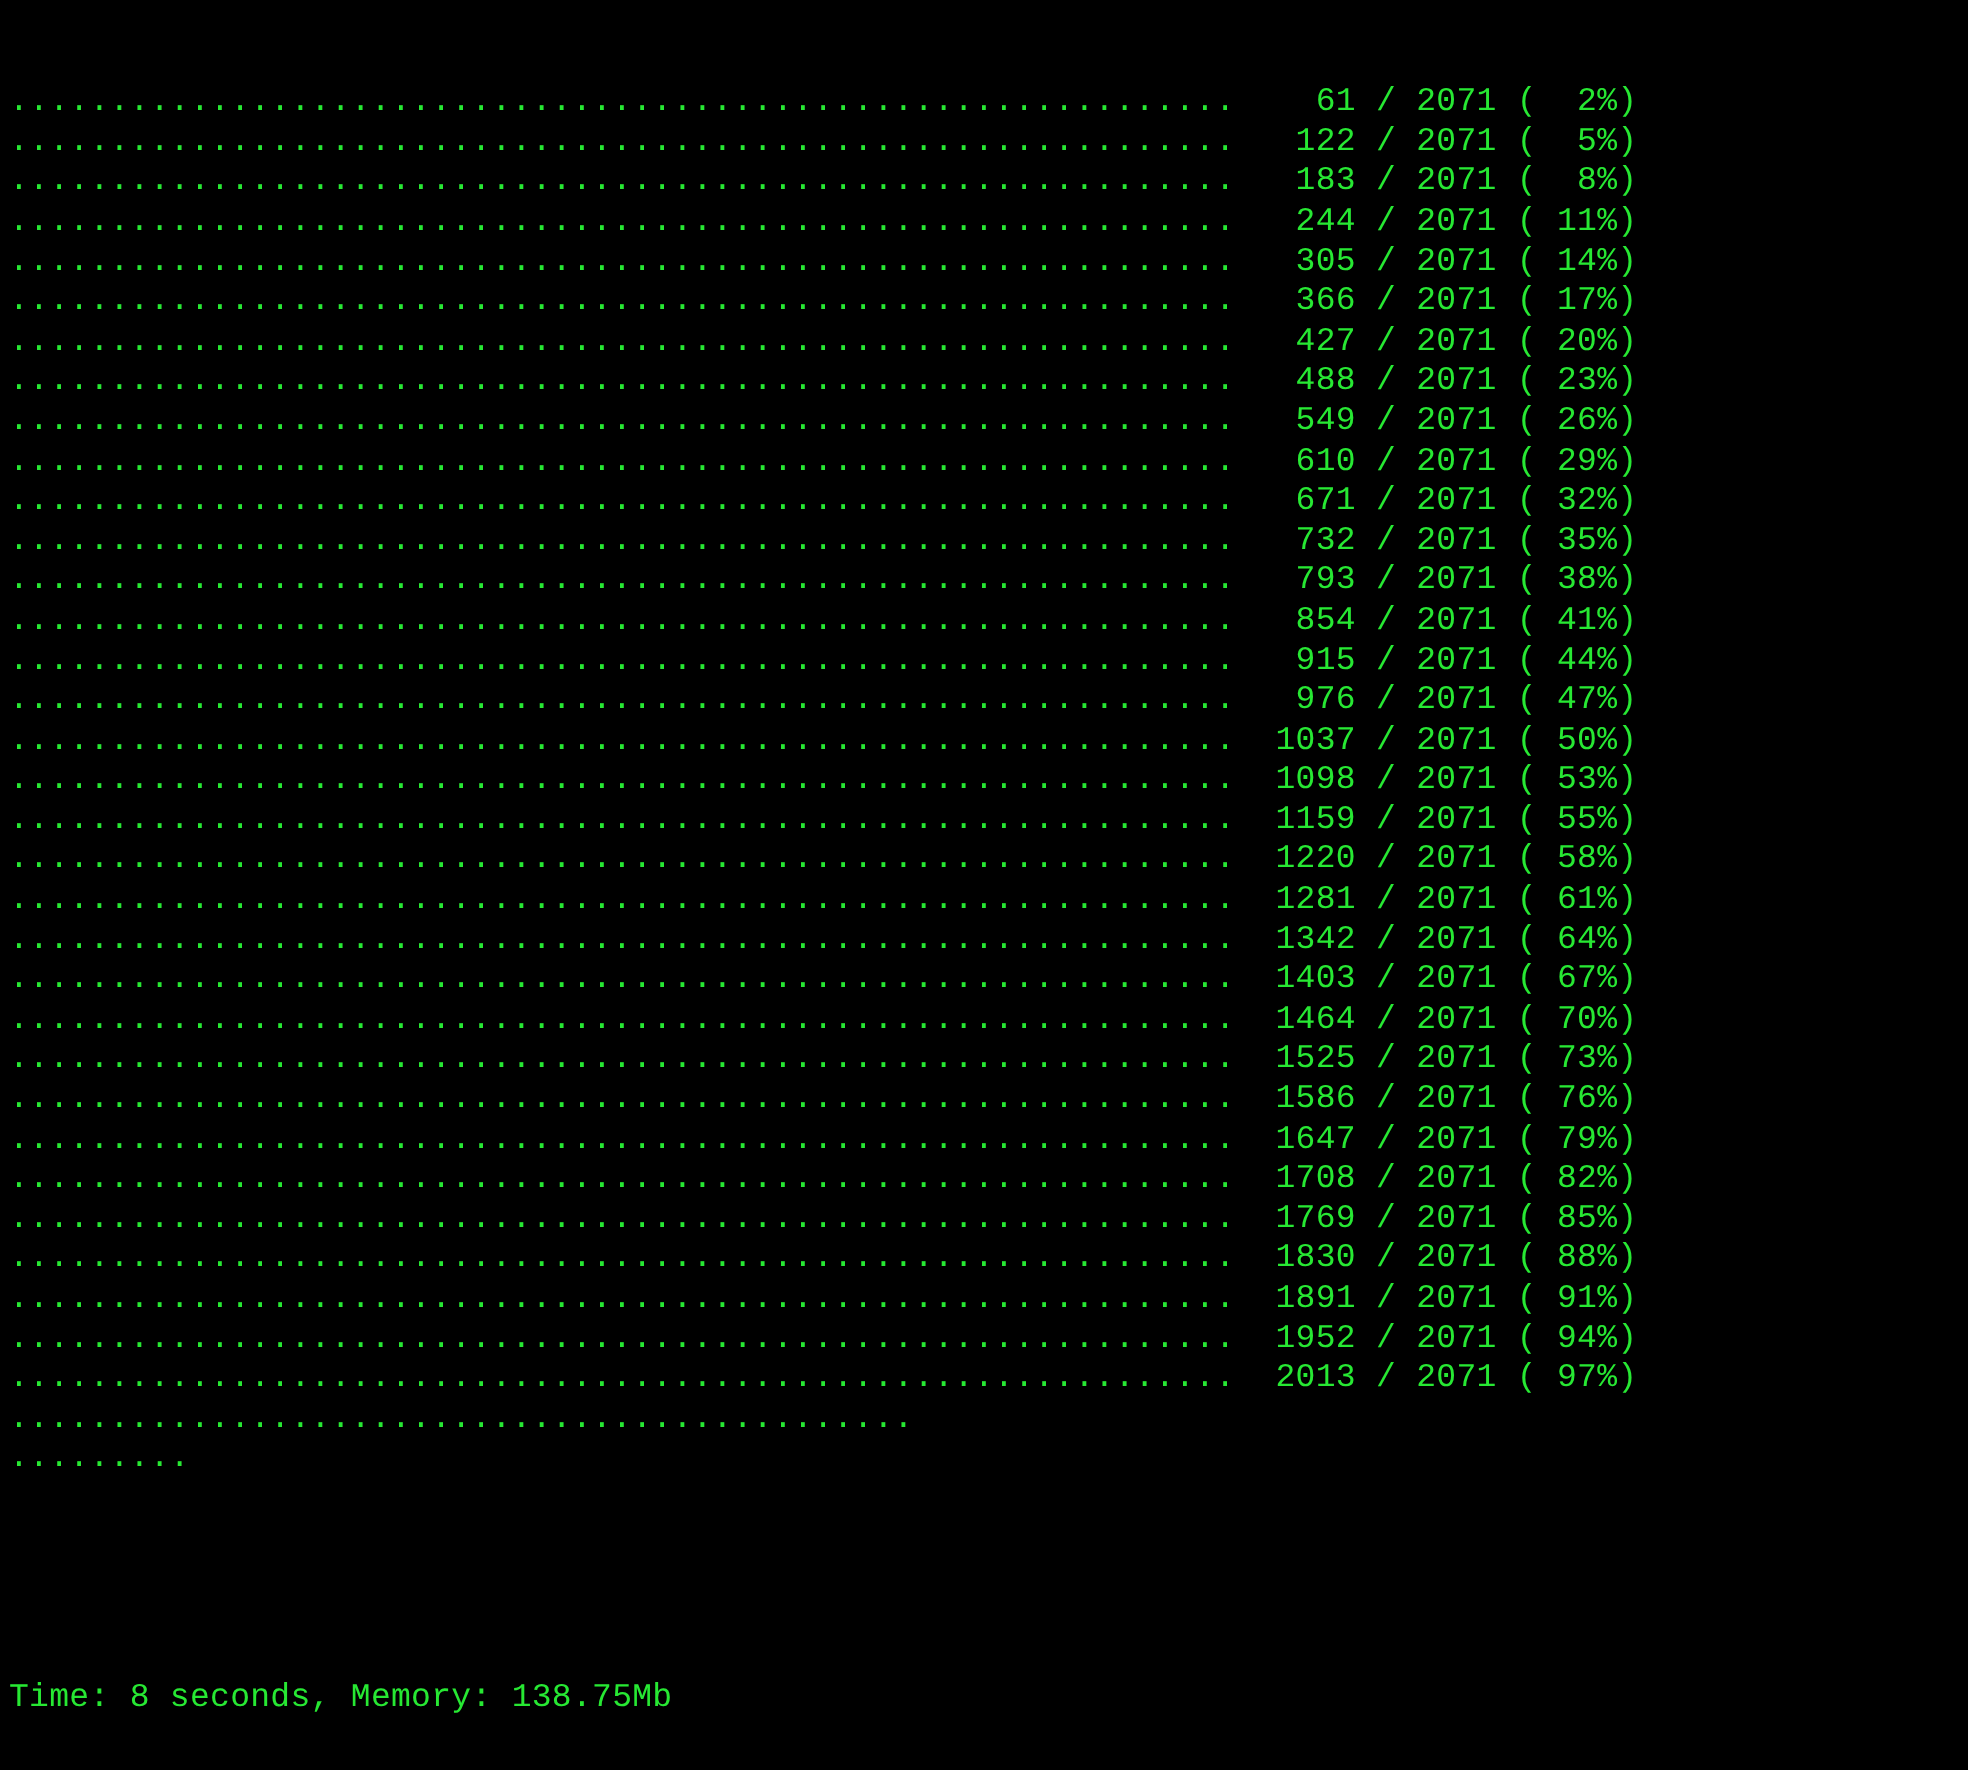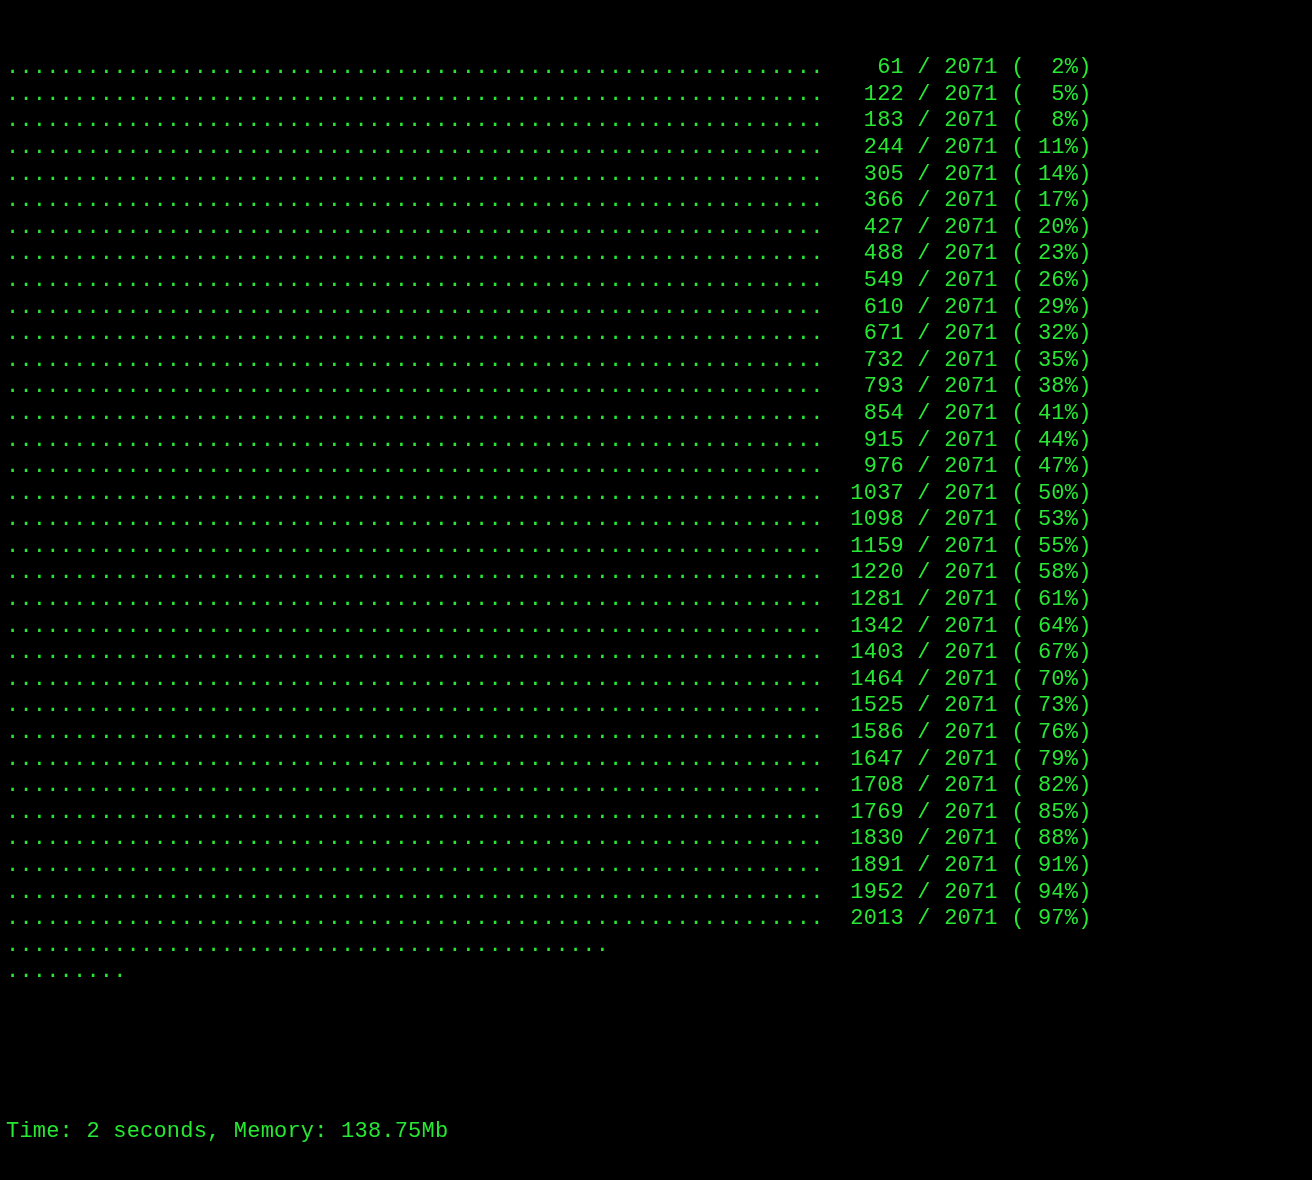--- a/index.html
+++ b/index.html
@@ -53,16 +53,16 @@
 .............................................................  1647 / 2071 ( 79%)
 .............................................................  1708 / 2071 ( 82%)
 .............................................................  1769 / 2071 ( 85%)
 .............................................................  1830 / 2071 ( 88%)
 .............................................................  1891 / 2071 ( 91%)
 .............................................................  1952 / 2071 ( 94%)
 .............................................................  2013 / 2071 ( 97%)
 .............................................
 .........</div>
   <div> </div>
-  <div><span>Time:</span> <span>2 seconds</span>, <span>Memory:</span> <span>138.75Mb</span></div>
+  <div><span>Time:</span> <span>8 seconds</span>, <span>Memory:</span> <span>138.75Mb</span></div>
   
   
 </div>
 
 </body></html>

